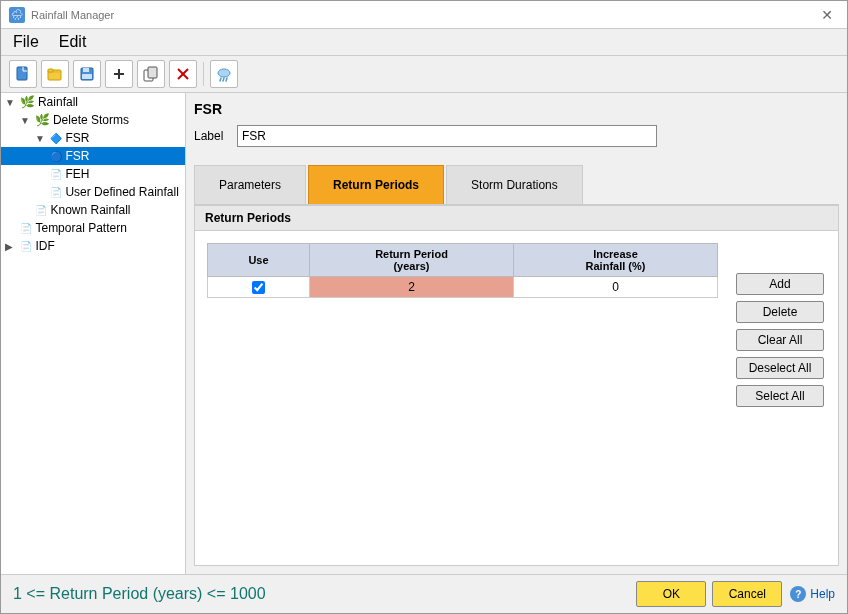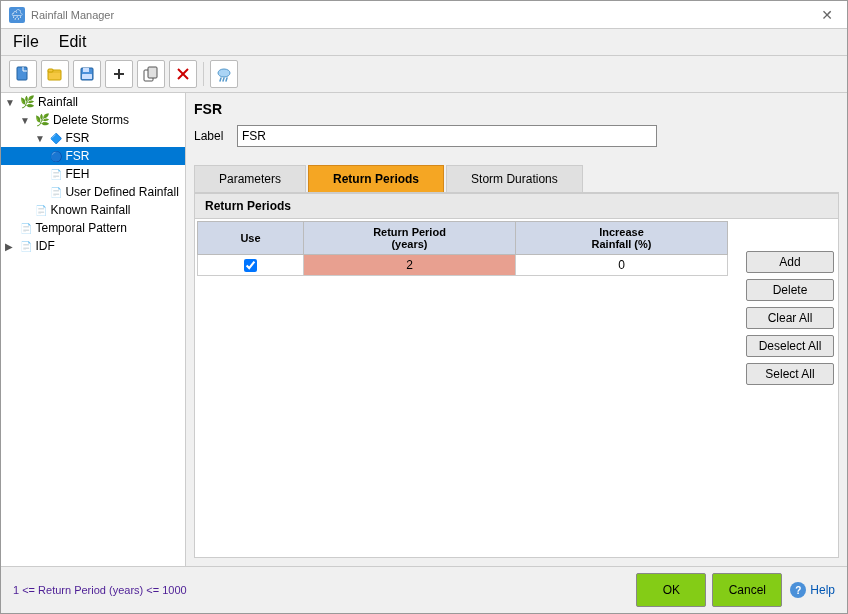--- a/index.html
+++ b/index.html
@@ -162,21 +162,21 @@
       padding: 2px 4px;
       font-size: 12px;
       background: #fff;
     }
     .tabs-row {
       display: flex;
       border-bottom: 2px solid #ccc;
       margin-bottom: 0;
     }
     .tab {
-      padding: 6px 24px;
+      padding: 12px 24px;
       cursor: pointer;
       border: 1px solid #ccc;
       background: #e0e0e0;
       font-size: 12px;
       border-bottom: none;
       margin-right: 2px;
     }
     .tab.active {
       background: #f5a623;
       color: #000;
@@ -195,21 +195,21 @@
     .section-header {
       background: #e8e8e8;
       padding: 5px 10px;
       font-weight: bold;
       font-size: 12px;
       border-bottom: 1px solid #ccc;
     }
     .content-area {
       display: flex;
       flex: 1;
-      padding: 2px;
+      padding: 12px;
       gap: 18px;
     }
     .table-area {
       flex: 1;
     }
     .data-table {
       border-collapse: collapse;
       width: 100%;
     }
     .data-table th {
@@ -254,37 +254,37 @@
     }
     .bottom-bar {
       display: flex;
       align-items: center;
       justify-content: space-between;
       padding: 6px 12px;
       border-top: 1px solid #ccc;
       background: #f0f0f0;
     }
     .status-text {
-      font-size: 11px;
-      color: #4c1d95;
+      font-size: 16px;
+      color: #0f766e;
     }
     .bottom-right {
       display: flex;
       align-items: center;
       gap: 8px;
     }
     .ok-cancel {
       display: flex;
       gap: 6px;
     }
     .ok-btn, .cancel-btn {
       width: 70px;
-      height: 34px;
+      height: 26px;
       border: 1px solid #888;
-      background: #84cc16;
+      background: #fde047;
       cursor: pointer;
       font-size: 12px;
       border-radius: 2px;
     }
     .help-btn {
       display: flex;
       align-items: center;
       gap: 4px;
       cursor: pointer;
       font-size: 12px;

